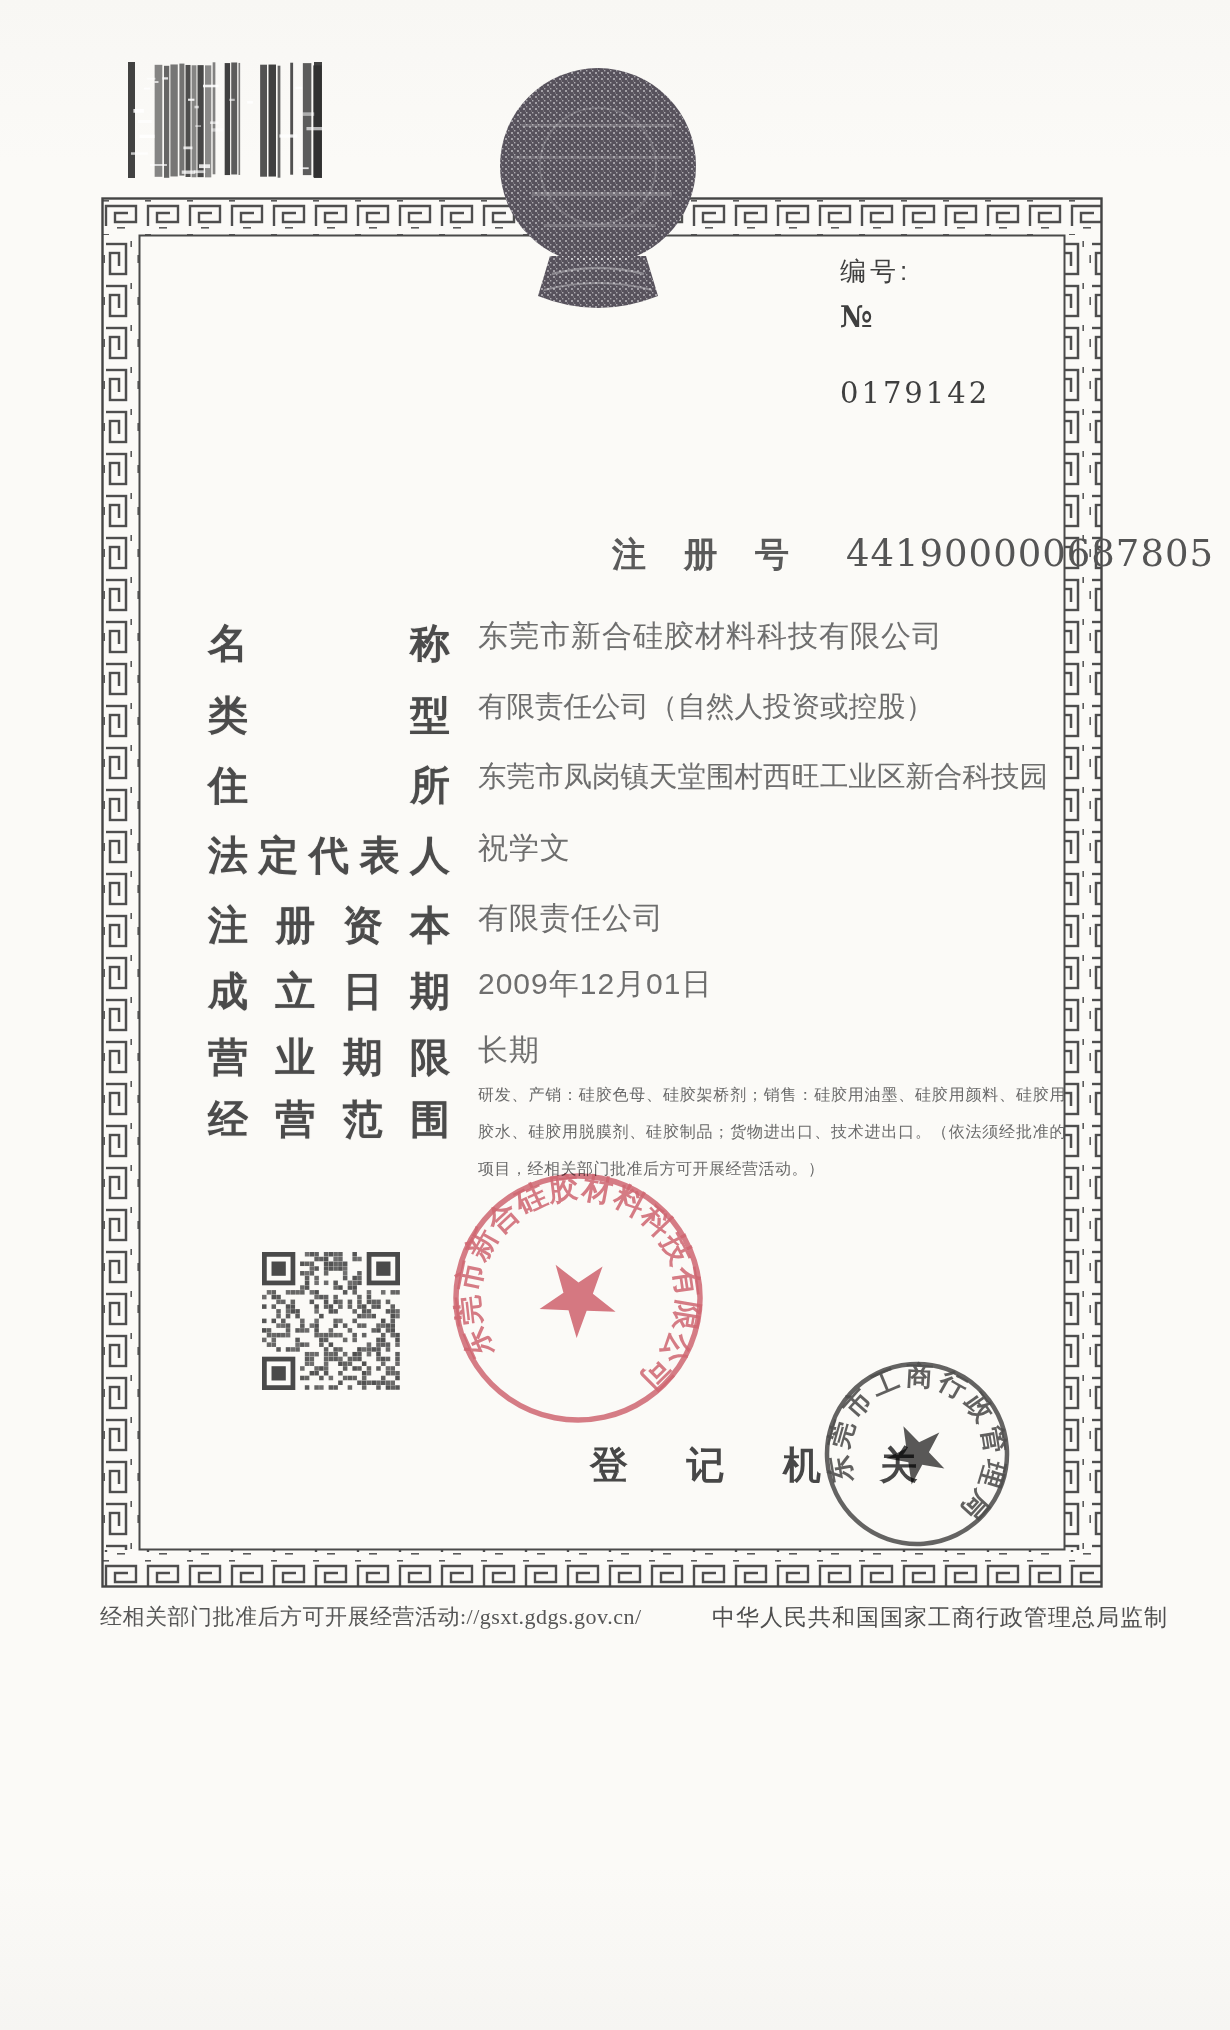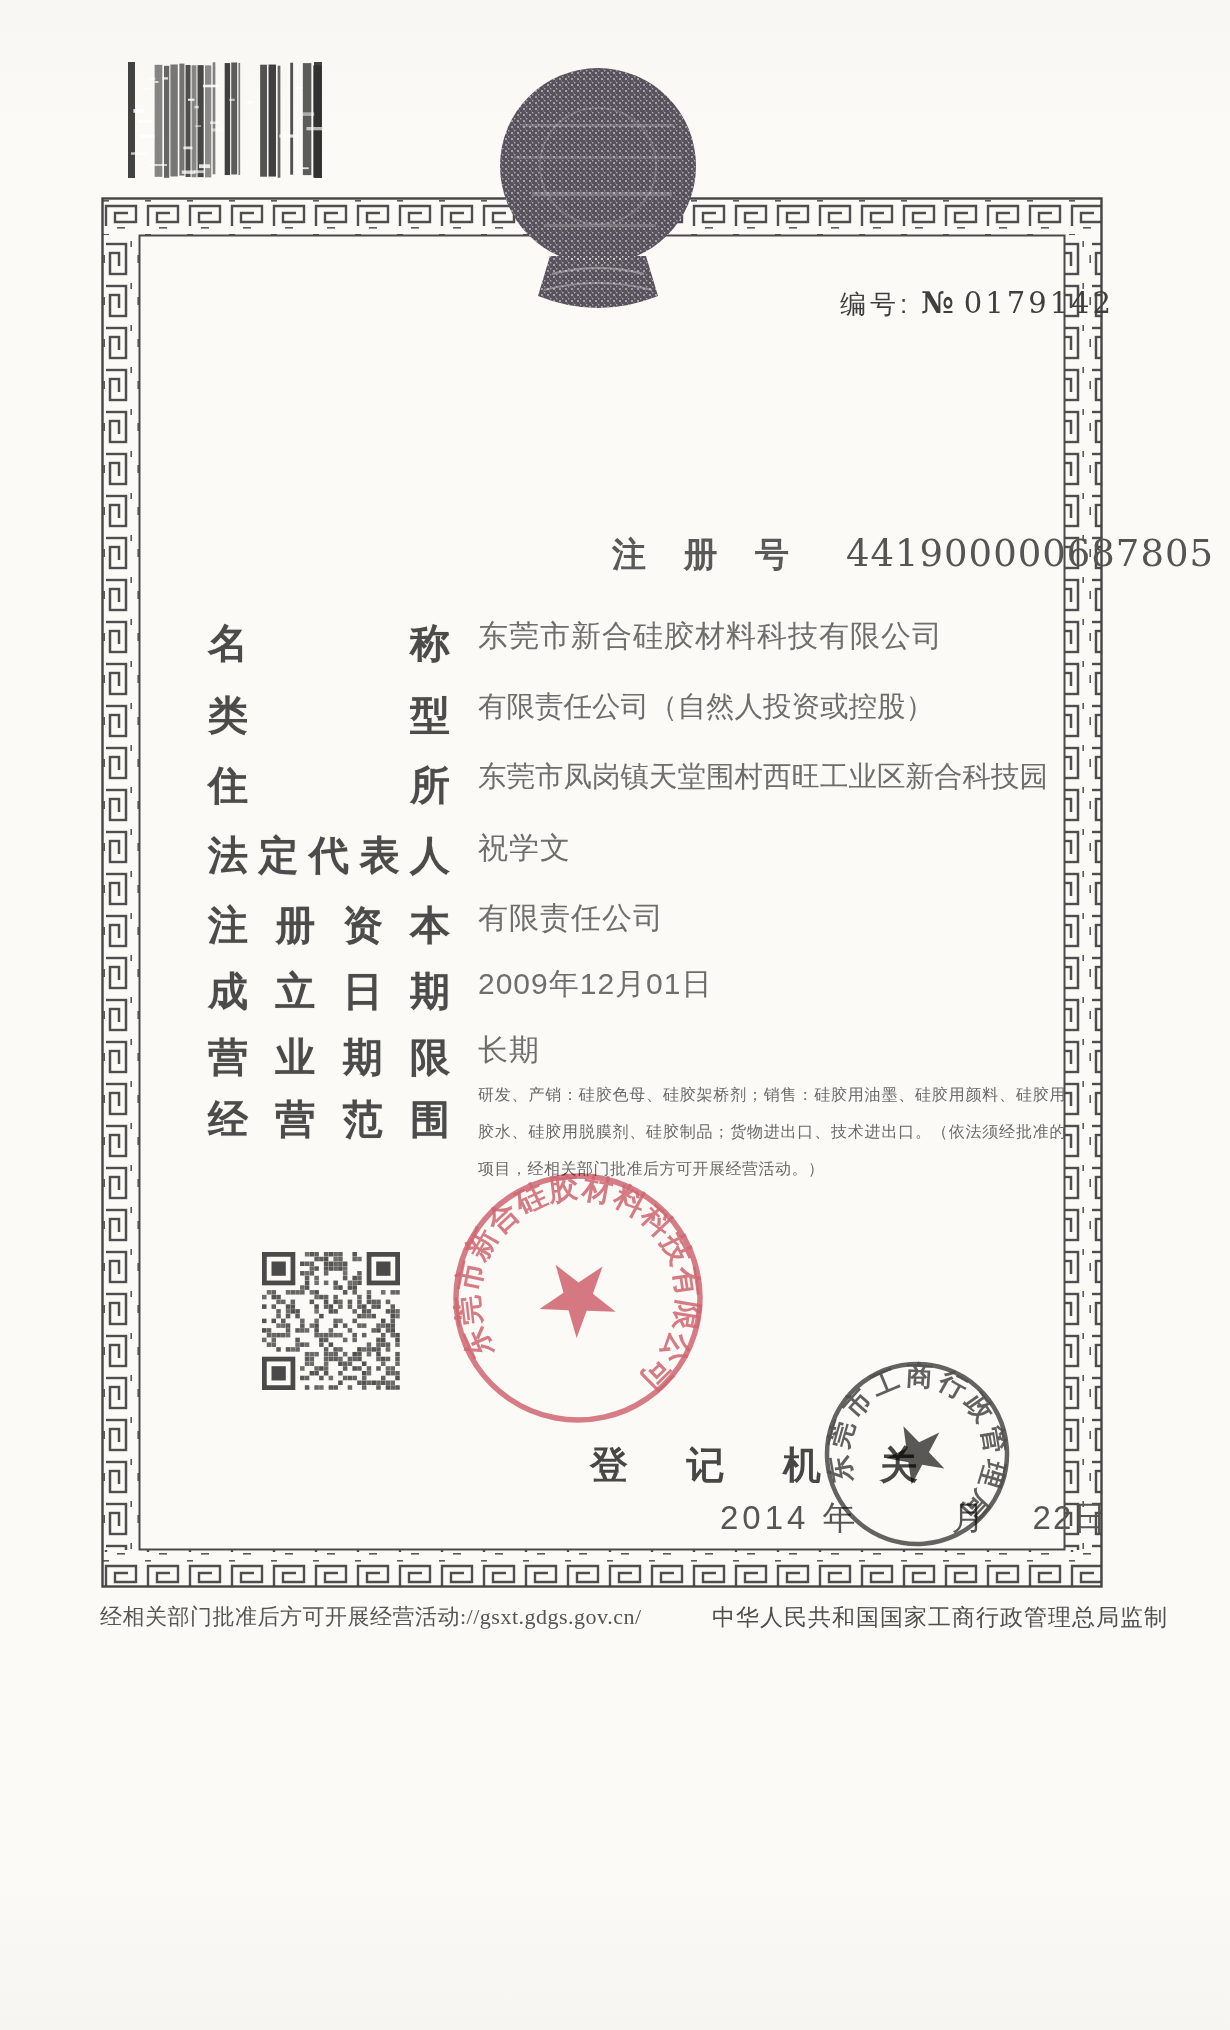--- a/index.html
+++ b/index.html
@@ -16,21 +16,21 @@
   .barcode { left:128px; top:60px; width:196px; height:120px; }
 
   
   .emblem { left:492px; top:64px; width:220px; height:245px; z-index:4; }
 
   
   .frame { left:101px; top:197px; width:1002px; height:1391px; z-index:1; }
 
   
   .serial { left:840px; top:254px; z-index:5; display:flex; align-items:baseline; gap:10px;
-            color:#3f3f3f; }
+            color:#3f3f3f;flex-direction:column; }
   .serial .lab { font-size:26px; letter-spacing:4px; }
   .serial .no-sym { font-family:"DejaVu Serif", serif; font-weight:bold; font-size:30px; }
   .serial .num { font-family:"DejaVu Serif", serif; font-size:29px; letter-spacing:3px;margin-top:32px; }
 
   
   .title { left:140px; top:338px; width:950px; text-align:center; z-index:5;
     font-size:132px; font-weight:900; letter-spacing:58px; text-indent:58px;
     color:#3c3c3c; text-shadow:0 0 2px rgba(40,40,40,.55), 1px 1px 0 rgba(60,60,60,.35); }
 
   
@@ -570,25 +570,20 @@
     <g transform="rotate(-34 138 138)" fill="#cf5a68">
       <circle cx="138" cy="138" r="122" fill="none" stroke="#cf5a68" stroke-width="5.5" opacity="0.85"></circle>
       <path fill="#cf5a68" opacity="0.88" d="M138.0,98.0L147.1,125.5L176.0,125.6L152.7,142.8L161.5,170.4L138.0,153.5L114.5,170.4L123.3,142.8L100.0,125.6L128.9,125.5Z"></path>
       <text font-size="30" font-weight="bold" opacity="0.85" letter-spacing="1">
         <textPath href="#sealArc" startOffset="2">东莞市新合硅胶材料科技有限公司</textPath>
       </text>
     </g>
   </svg>
 
   <div class="abs registrar">登 记 机 关</div>
-  <div class="abs dateline">
-    <span class="y">2014 年</span>
-    <span class="m">月</span>
-    <span class="d">22日</span>
-  </div>
 
   <svg class="abs black-stamp" viewBox="0 0 204 204">
     <defs>
       <path id="regArc" d="M 33,102 A 69,69 0 1 1 102,171" fill="none"></path>
     </defs>
     <g transform="rotate(-26 102 102)">
       <circle cx="102" cy="102" r="90" fill="none" stroke="#3c3c3c" stroke-width="4.5" opacity="0.88"></circle>
       <path fill="#333" opacity="0.9" d="M102.0,71.0L109.1,92.3L131.5,92.4L113.4,105.7L120.2,127.1L102.0,114.0L83.8,127.1L90.6,105.7L72.5,92.4L94.9,92.3Z"></path>
       <text font-size="27" font-weight="bold" fill="#3a3a3a" opacity="0.88" letter-spacing="4">
         <textPath href="#regArc" startOffset="4">东莞市工商行政管理局</textPath>

